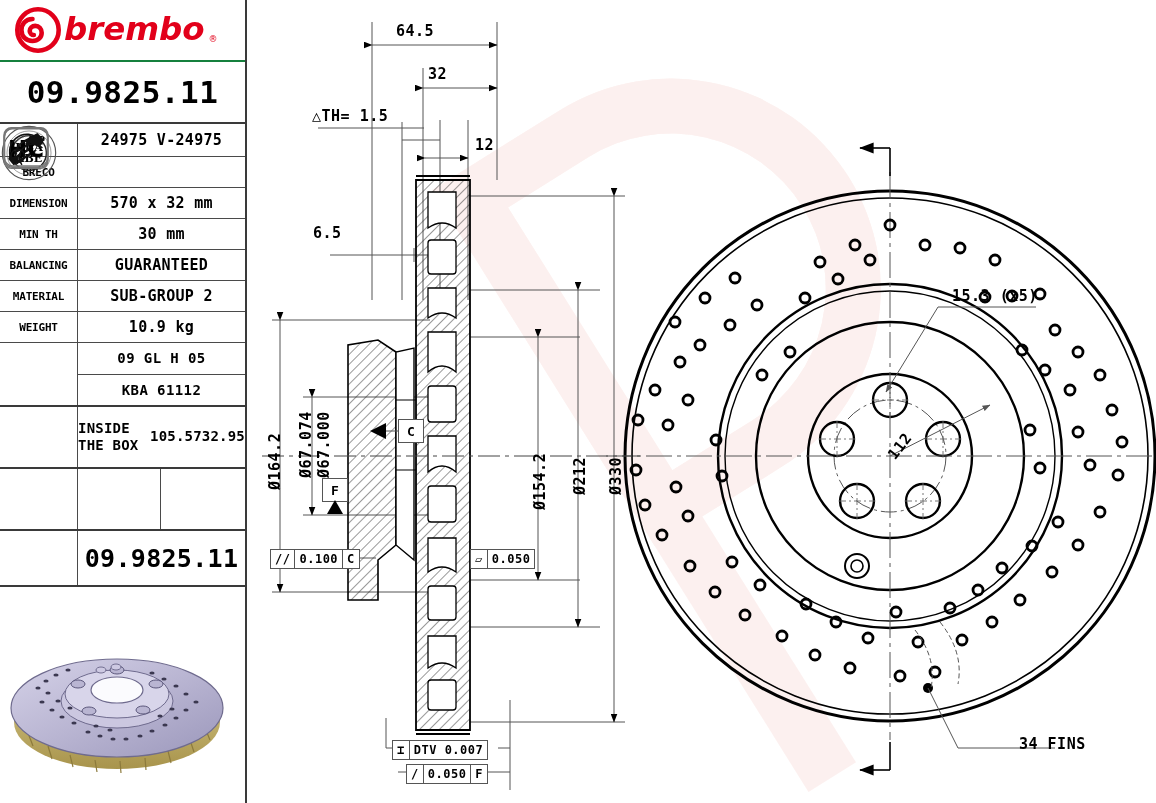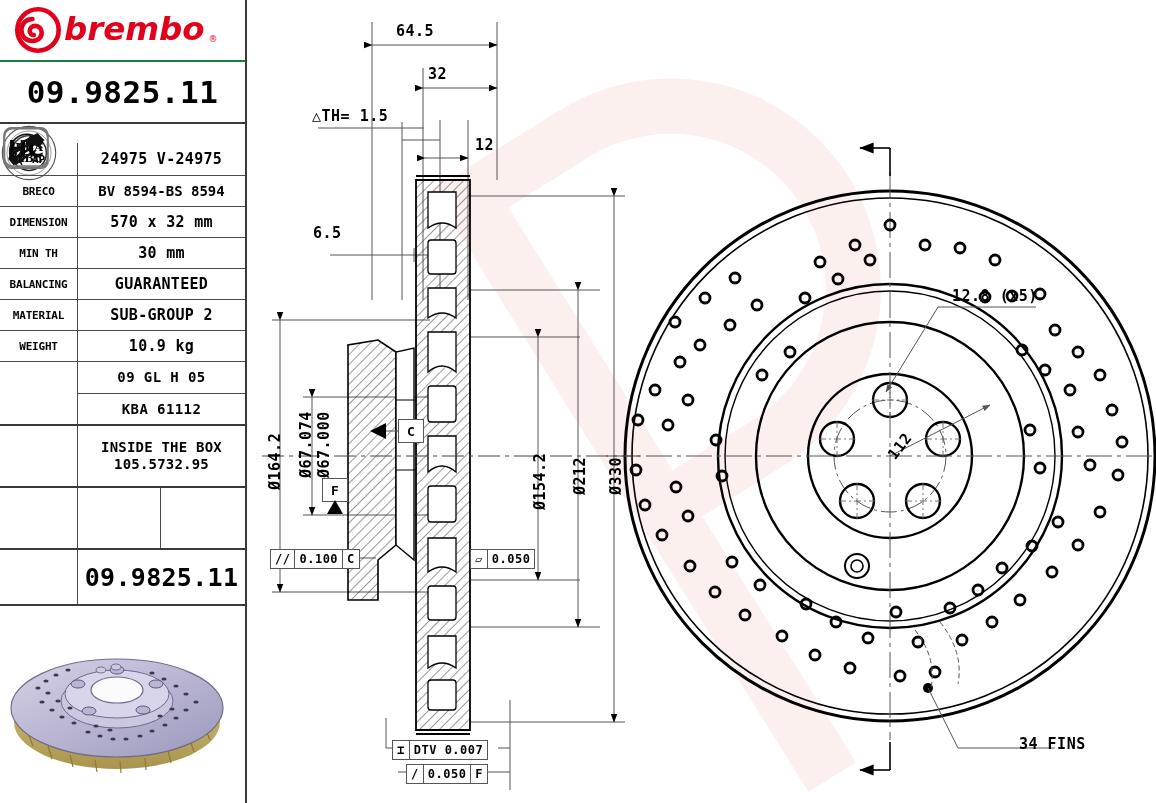--- a/index.html
+++ b/index.html
@@ -25,34 +25,34 @@
                   font-family:"DejaVu Sans Mono",monospace;}
 
   .rows{position:absolute;left:0;top:124px;width:245px;}
   .row{display:flex;border-bottom:1px solid #4a4a4a;box-sizing:border-box;}
   .rl{width:78px;border-right:1px solid #4a4a4a;box-sizing:border-box;
       display:flex;align-items:center;justify-content:center;
       font-size:11px;letter-spacing:-.2px;font-weight:700;}
   .rv{flex:1;display:flex;align-items:center;justify-content:center;
       font-size:15px;font-weight:700;letter-spacing:.3px;}
   .rv.sm{font-size:14px;letter-spacing:0px;}
-  .r1{height:33px;margin-top:19px;} .r2{height:31px;}
+  .r1{height:33px;} .r2{height:31px;}
 
   .kba-block{display:flex;border-bottom:2px solid #3a3a3a;box-sizing:border-box;height:64px;}
   .kba-icon{width:78px;border-right:1px solid #4a4a4a;box-sizing:border-box;
             display:flex;align-items:center;justify-content:center;padding-left:24px;}
   .kba-vals{flex:1;display:flex;flex-direction:column;}
   .kba-vals .v{flex:1;display:flex;align-items:center;justify-content:center;
                font-size:14px;font-weight:700;letter-spacing:.4px;}
   .kba-vals .v:first-child{border-bottom:1px solid #4a4a4a;}
 
   .ibox{display:flex;height:62px;border-bottom:2px solid #3a3a3a;box-sizing:border-box;}
   .ibox .ic{width:78px;border-right:1px solid #4a4a4a;box-sizing:border-box;
             display:flex;align-items:center;justify-content:center;}
-  .ibox .tx{flex:1;display:flex;flex-direction:column;align-items:center;
+  .ibox .tx{flex:1;display:flex;flex-direction:row;align-items:center;
             justify-content:center;font-size:14px;font-weight:700;line-height:1.25;letter-spacing:.2px;}
 
   .hcrow{display:flex;height:62px;border-bottom:2px solid #3a3a3a;box-sizing:border-box;}
   .hcrow .ic{width:78px;border-right:1px solid #4a4a4a;box-sizing:border-box;
              display:flex;align-items:center;justify-content:center;}
   .hcrow .b1{width:83px;border-right:1px solid #4a4a4a;box-sizing:border-box;}
   .hcrow .b2{flex:1;}
 
   .coderow{display:flex;height:56px;border-bottom:2px solid #3a3a3a;box-sizing:border-box;}
   .coderow .ic{width:78px;border-right:1px solid #4a4a4a;box-sizing:border-box;
@@ -109,21 +109,20 @@
       <span>09.9825.11</span>
     </div>
 
     <div class="rows">
       <div class="row r1">
         <div class="rl">AP</div>
         <div class="rv">24975 V-24975</div>
       </div>
       <div class="row r2">
         <div class="rl">BRECO</div>
-        <div class="rv sm">BV 8594-BS 8594</div>
       </div>
       <div class="row r2">
         <div class="rl">DIMENSION</div>
         <div class="rv">570 x 32 mm</div>
       </div>
       <div class="row r2">
         <div class="rl">MIN TH</div>
         <div class="rv">30 mm</div>
       </div>
       <div class="row r2">
@@ -552,17 +551,17 @@
   <div class="fcf" style="left:392px;top:740px;">
     <div>⌶</div>
     <div>DTV 0.007</div>
   </div>
   <div class="fcf" style="left:406px;top:764px;">
     <div>/</div>
     <div>0.050</div>
     <div>F</div>
   </div>
 
-  <div class="lbl" style="left:952px;top:287px;">12.8 (x5)</div>
+  <div class="lbl" style="left:952px;top:287px;">15.3 (x5)</div>
   <div class="lbl" style="left:884px;top:452px;transform-origin:0 0;transform:rotate(-52deg);">112</div>
   <div class="lbl" style="left:1019px;top:735px;">34 FINS</div>
 
 </div>
 
 </body></html>

